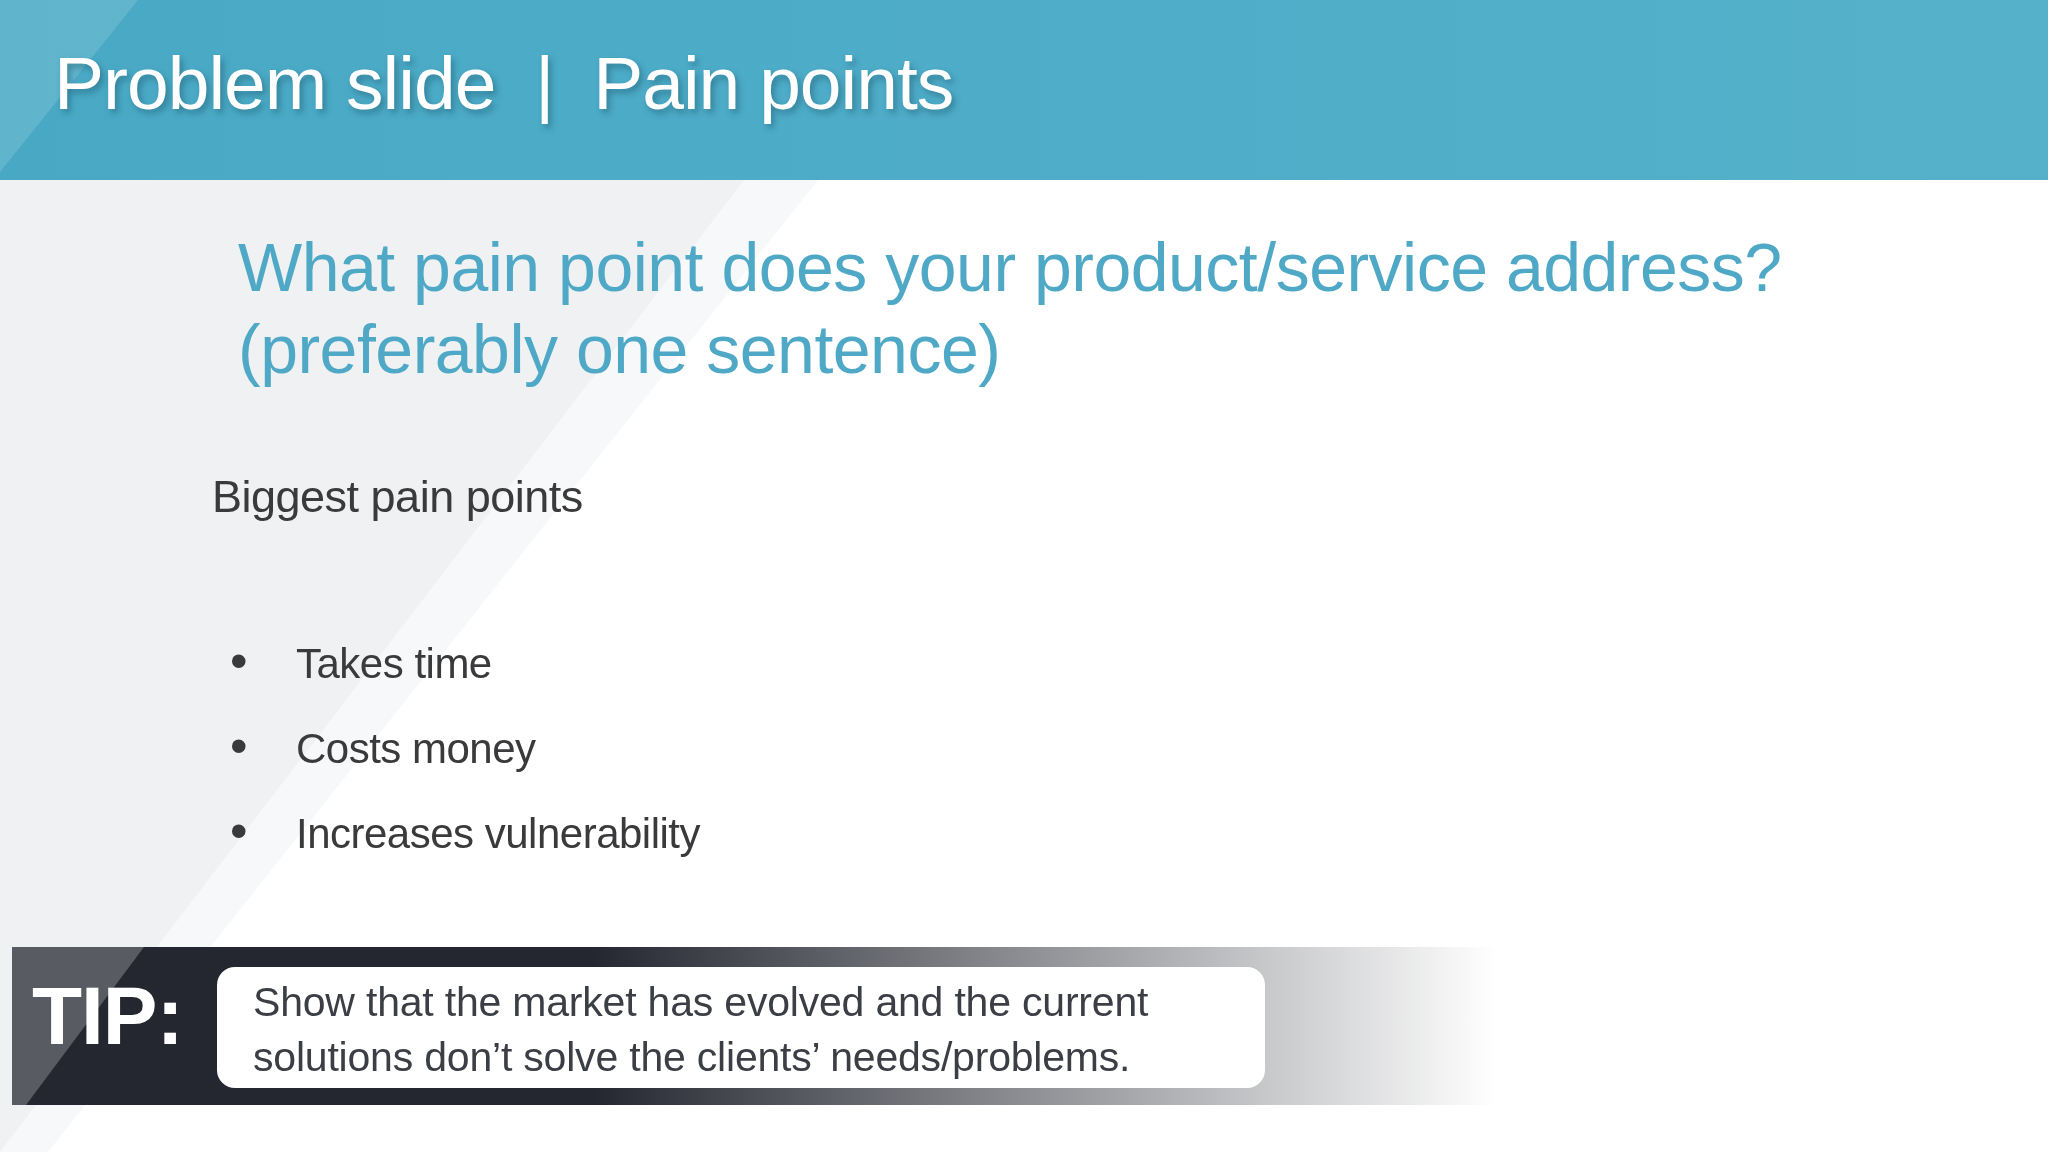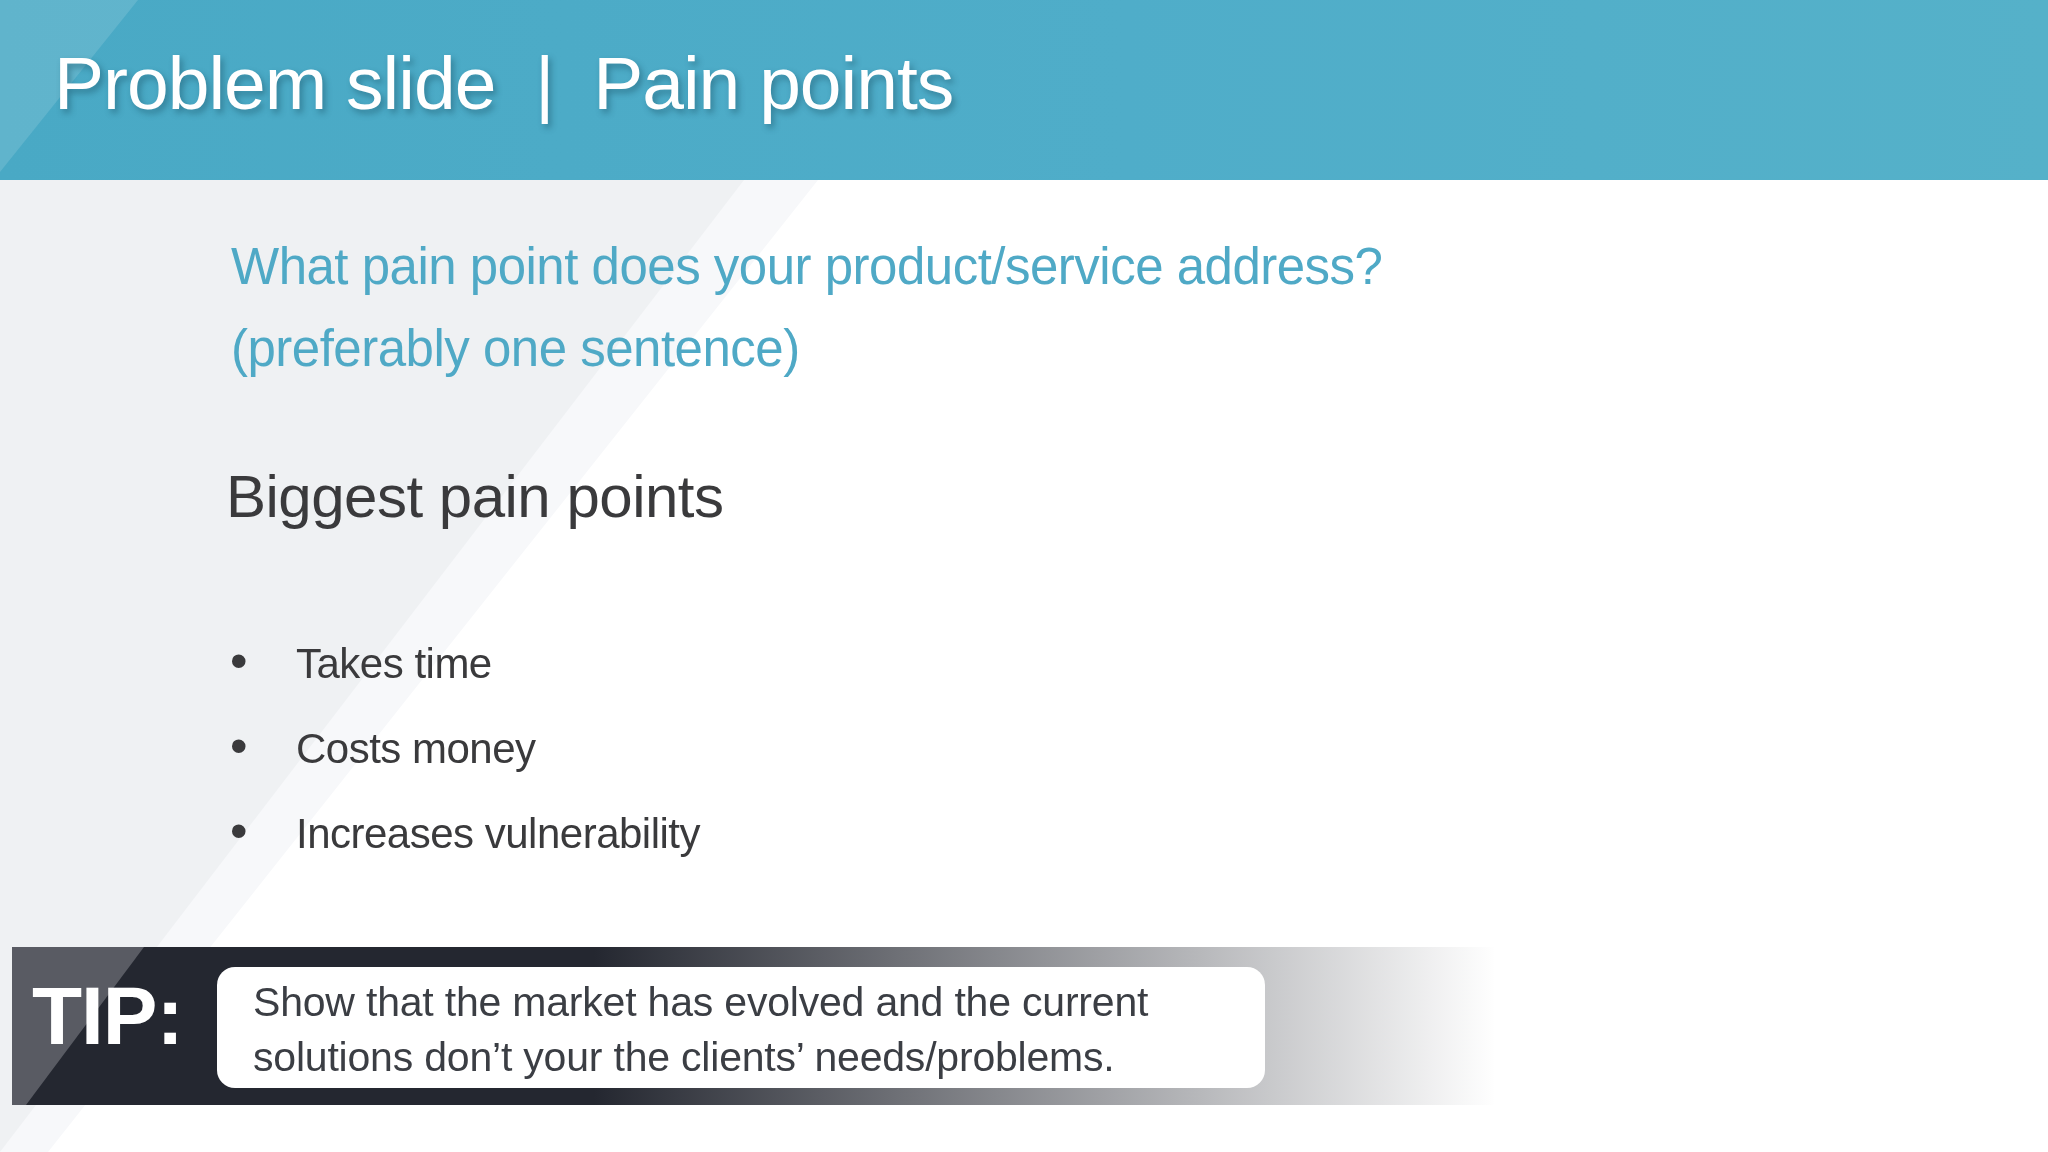--- a/index.html
+++ b/index.html
@@ -39,27 +39,27 @@
   .bg-tri-outer{
     background:#f7f8fa;
     clip-path:polygon(0 0,818px 0,48px 972px,0 972px);
   }
   .bg-tri-inner{
     background:#eff1f3;
     clip-path:polygon(0 0,744px 0,0 972px);
   }
 
   .question{
-    position:absolute;left:231px;top:46px;
-    font-size:51px;line-height:82px;letter-spacing:-0.5px;
+    position:absolute;left:238px;top:46px;
+    font-size:68px;line-height:82px;letter-spacing:-0.5px;
     color:#4fa9c6;
   }
   .subtitle{
-    position:absolute;left:226px;top:276px;
-    font-size:60px;line-height:82px;letter-spacing:-0.5px;
+    position:absolute;left:212px;top:276px;
+    font-size:45px;line-height:82px;letter-spacing:-0.5px;
     color:#3a3a3c;
   }
   .bullets{
     position:absolute;left:230px;top:440px;
     margin:0;padding:0;list-style:none;
     font-size:42px;line-height:82px;letter-spacing:-0.5px;
     color:#3a3a3c;
   }
   .bullets li{margin:0;padding:0;}
   .dot{display:inline-block;width:66px;color:#3a3a3c;}
@@ -115,18 +115,18 @@
       <li><span class="dot"></span><span>Takes time</span></li>
       <li><span class="dot"></span><span>Costs money</span></li>
       <li><span class="dot"></span><span>Increases vulnerability</span></li>
     </ul>
 
     <div class="tip-band">
       <div class="tip-band-overlay"></div>
       <div class="tip-label">TIP:</div>
       <div class="tip-box">
         <div>Show that the market has evolved and the current</div>
-        <div>solutions don’t your the clients’ needs/problems.</div>
+        <div>solutions don’t solve the clients’ needs/problems.</div>
       </div>
     </div>
   </div>
 
 </div>
 
 </body></html>

